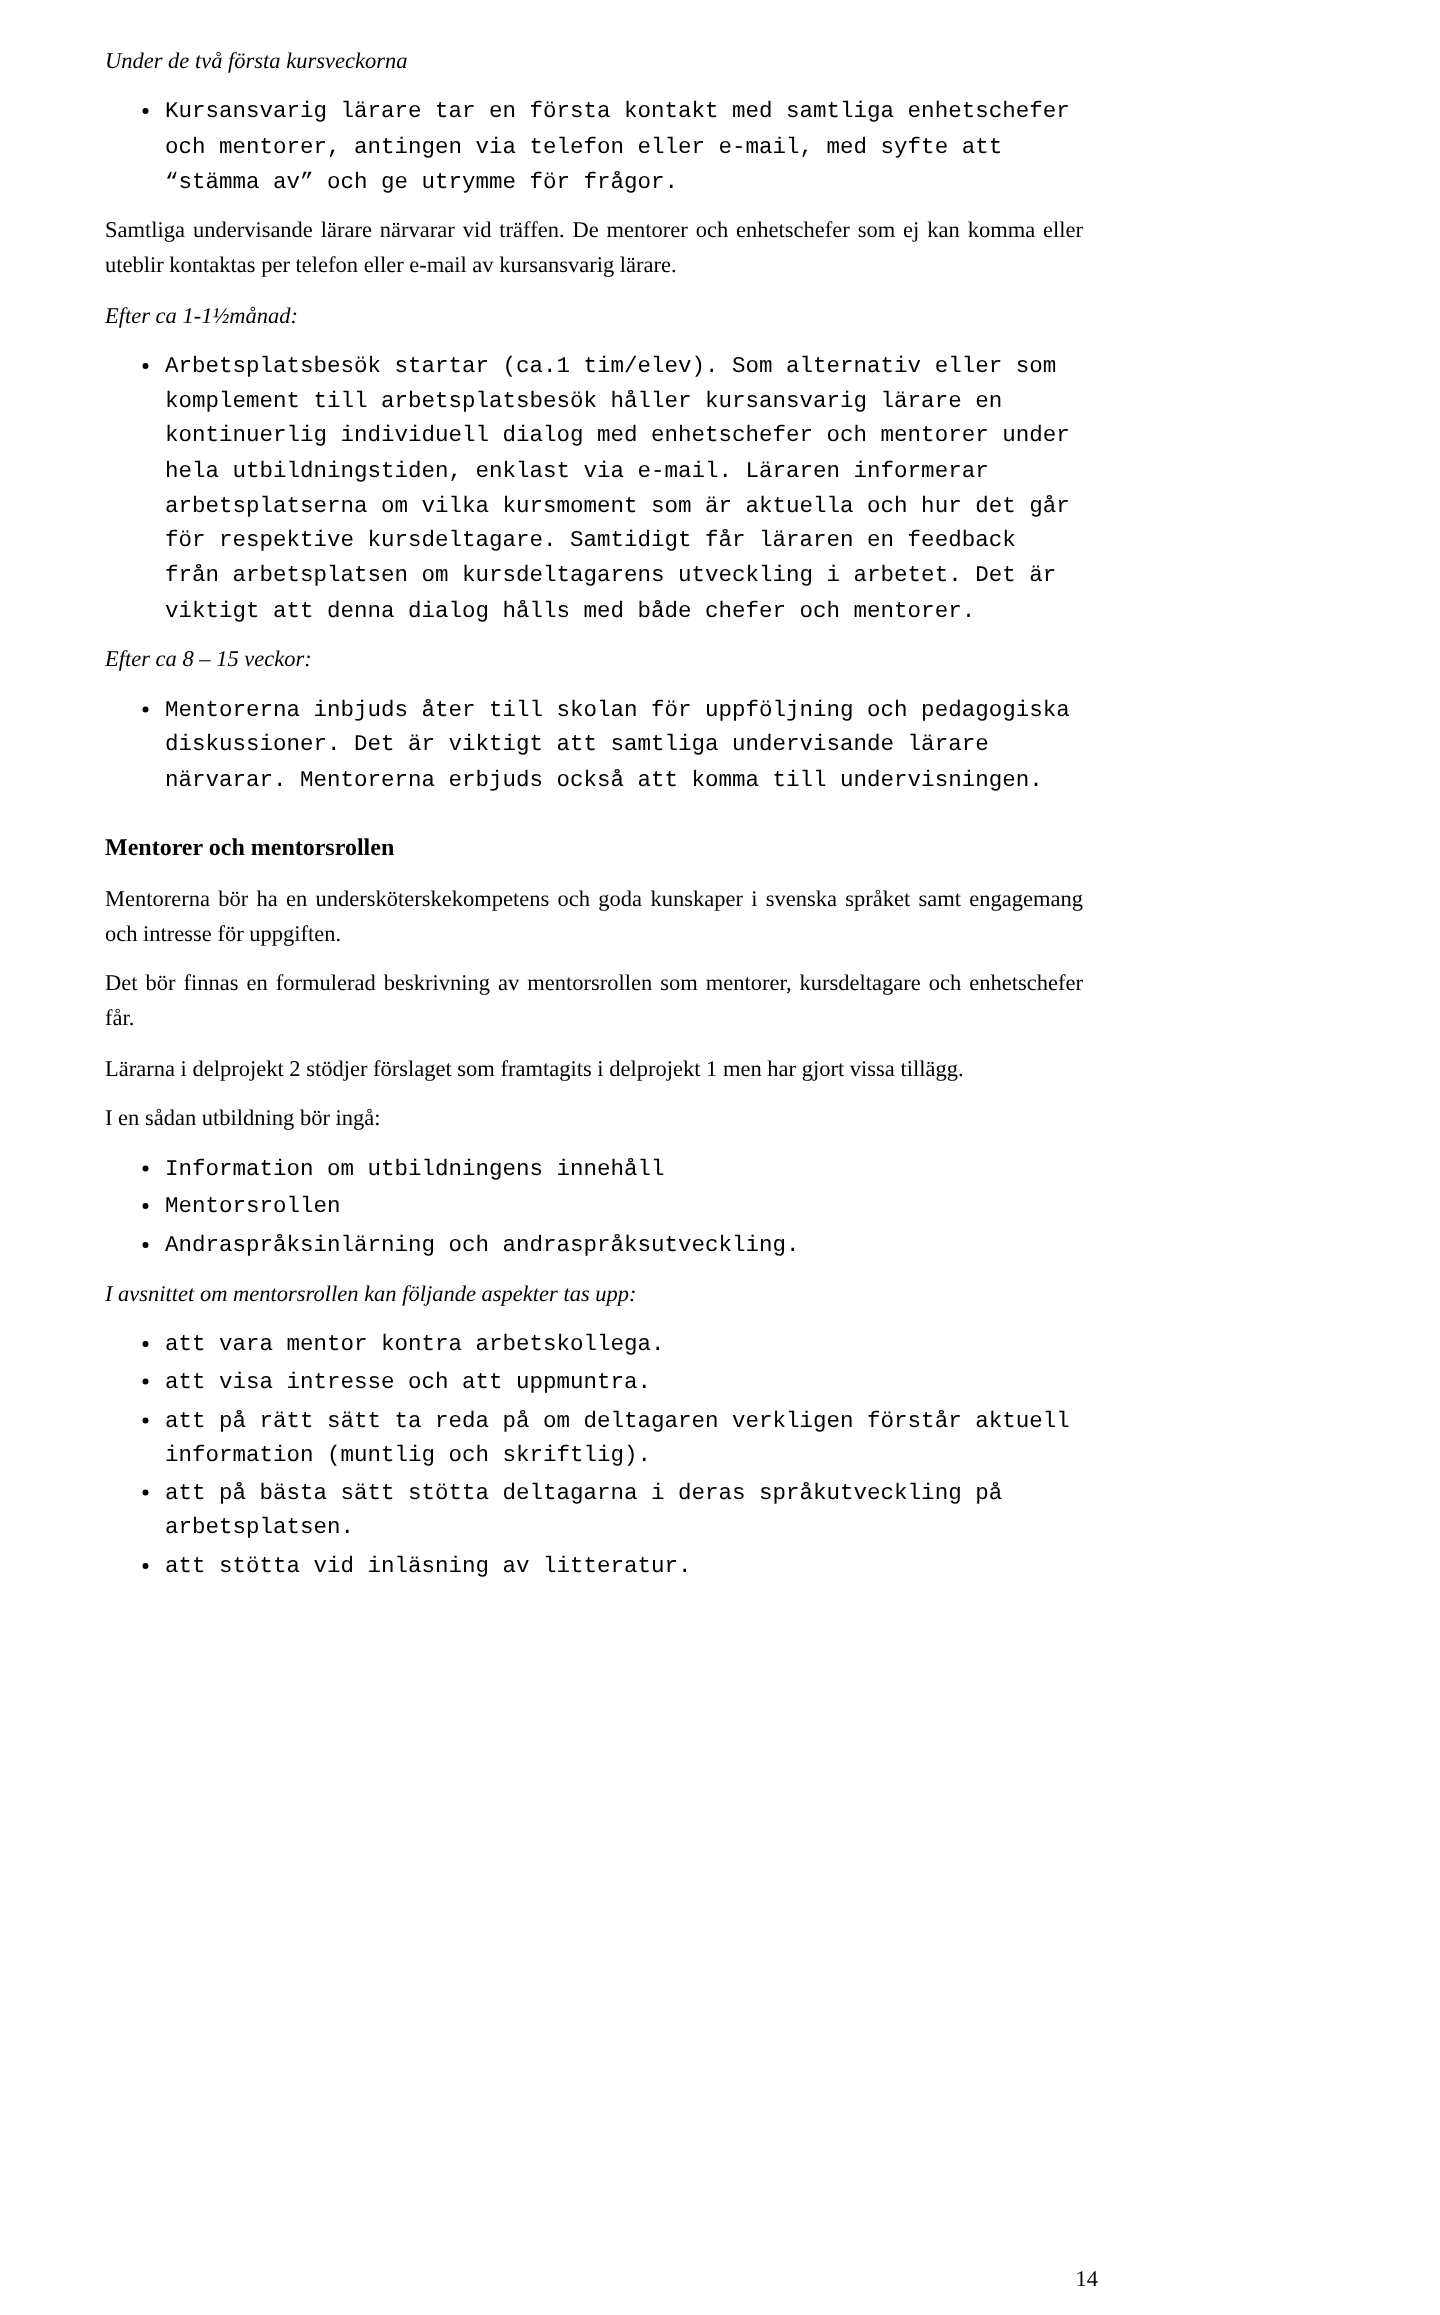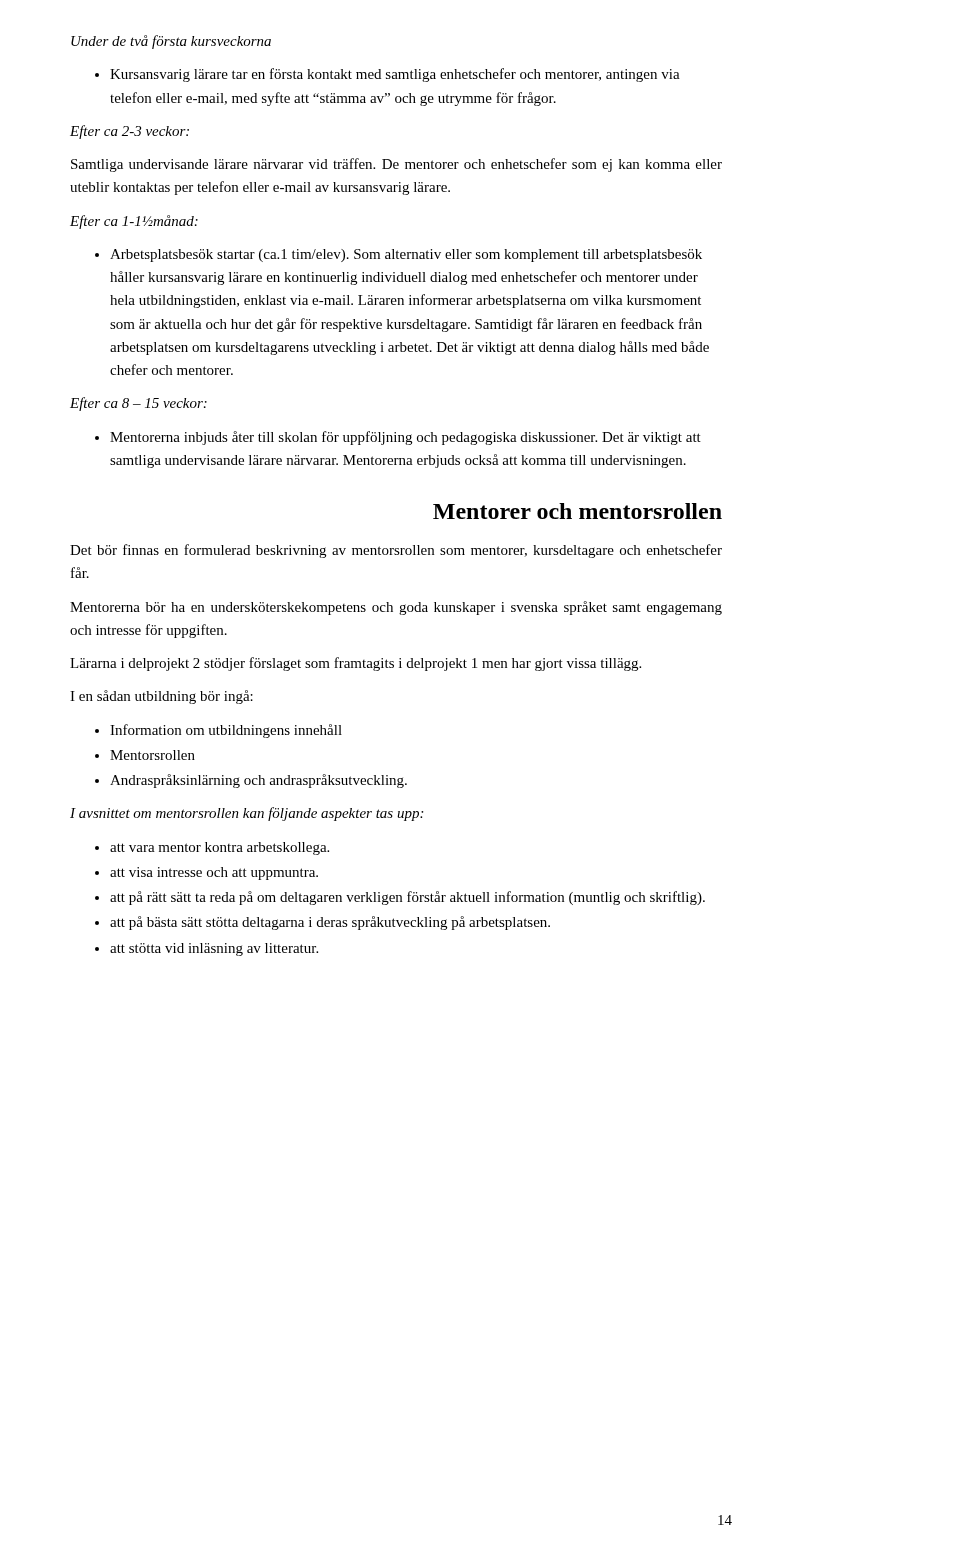--- a/index.html
+++ b/index.html
@@ -36,33 +36,33 @@
       text-align: justify;
     }
 
     .italic {
       font-style: italic;
     }
 
     ul {
       margin: 0 0 10px 40px;
       list-style-type: disc;
+      font-family: Liberation Mono, monospace;
     }
 
     ul li {
       line-height: 1.55;
       margin-bottom: 2px;
     }
 
     h2 {
-      font-size: 24px;
+      font-size: 16px;
       font-weight: bold;
       margin: 24px 0 12px 0;
       line-height: 1.3;
-      text-align: right;
     }
 
     .page-number {
       position: absolute;
       bottom: 14px;
       right: 60px;
       font-size: 15px;
     }
   </style>
 </head>
@@ -71,21 +71,20 @@
 <div class="page">
 
   <div class="section">
 
     <p class="italic">Under de två första kursveckorna</p>
 
     <ul>
       <li>Kursansvarig lärare tar en första kontakt med samtliga enhetschefer och mentorer, antingen via telefon eller e-mail, med syfte att “stämma av” och ge utrymme för frågor.</li>
     </ul>
 
-    <p class="italic">Efter ca 2-3 veckor:</p>
 
 
     <p>Samtliga undervisande lärare närvarar vid träffen. De mentorer och enhetschefer som ej kan komma eller uteblir kontaktas per telefon eller e-mail av kursansvarig lärare.</p>
 
     <p class="italic">Efter ca 1-1½månad:</p>
 
     <ul>
       <li>Arbetsplatsbesök startar (ca.1 tim/elev). Som alternativ eller som komplement till arbetsplatsbesök håller kursansvarig lärare en kontinuerlig individuell dialog med enhetschefer och mentorer under hela utbildningstiden, enklast via e-mail. Läraren informerar arbetsplatserna om vilka kursmoment som är aktuella och hur det går för respektive kursdeltagare. Samtidigt får läraren en feedback från arbetsplatsen om kursdeltagarens utveckling i arbetet. Det är viktigt att denna dialog hålls med både chefer och mentorer.</li>
     </ul>
 
@@ -94,23 +93,23 @@
     <ul>
       <li>Mentorerna inbjuds åter till skolan för uppföljning och pedagogiska diskussioner. Det är viktigt att samtliga undervisande lärare närvarar. Mentorerna erbjuds också att komma till undervisningen.</li>
     </ul>
 
   </div>
 
   <div class="section">
 
     <h2>Mentorer och mentorsrollen</h2>
 
+    <p>Mentorerna bör ha en undersköterskekompetens och goda kunskaper i svenska språket samt engagemang och intresse för uppgiften.</p>
+
     <p>Det bör finnas en formulerad beskrivning av mentorsrollen som mentorer, kursdeltagare och enhetschefer får.</p>
-
-    <p>Mentorerna bör ha en undersköterskekompetens och goda kunskaper i svenska språket samt engagemang och intresse för uppgiften.</p>
 
 
     <p>Lärarna i delprojekt 2 stödjer förslaget som framtagits i delprojekt 1 men har gjort vissa tillägg.</p>
 
     <p>I en sådan utbildning bör ingå:</p>
 
     <ul>
       <li>Information om utbildningens innehåll</li>
       <li>Mentorsrollen</li>
       <li>Andraspråksinlärning och andraspråksutveckling.</li>

